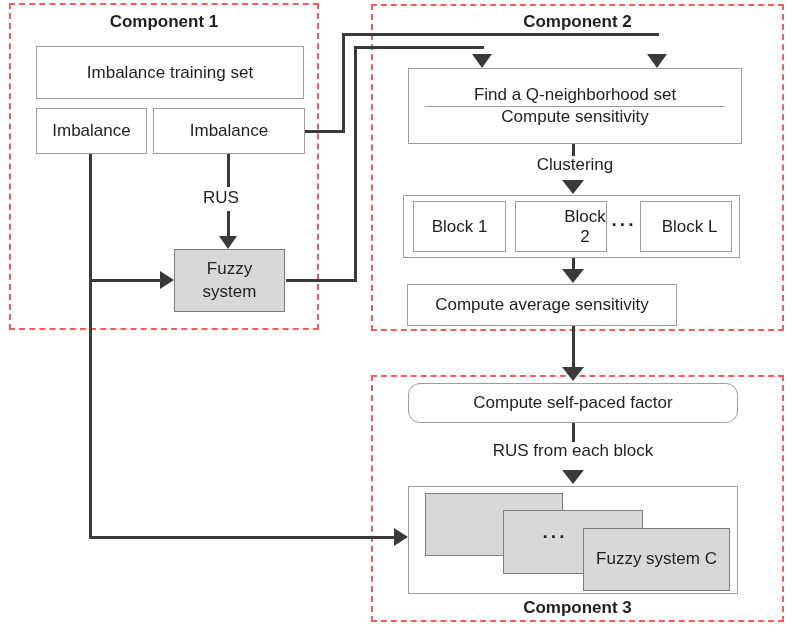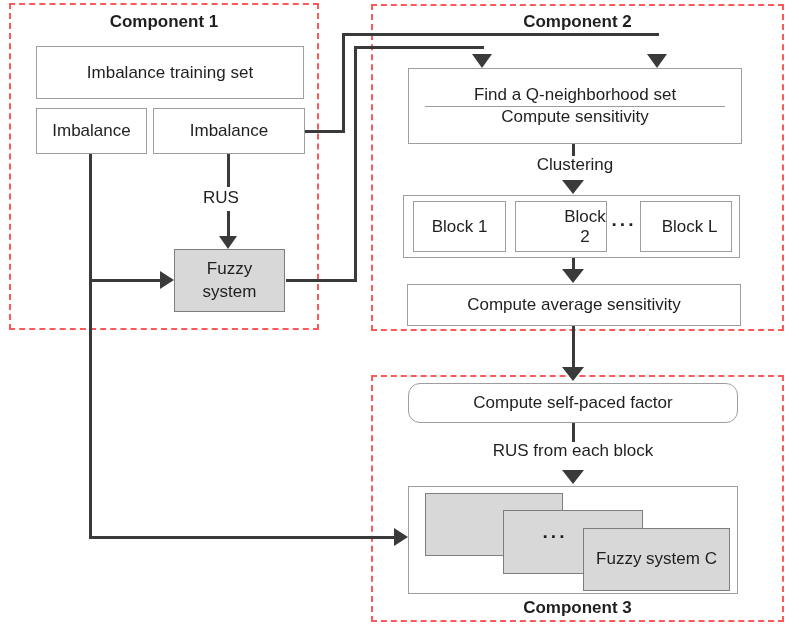--- a/index.html
+++ b/index.html
@@ -97,21 +97,21 @@
   <div class="wbox qbox" style="left:408px;top:68px;width:334px;height:76px;">
     <div class="qrow top">Find a Q-neighborhood set</div>
     <div class="qrow">Compute sensitivity</div>
   </div>
   <div class="lbl" style="left:505px;top:155px;width:140px;">Clustering</div>
   <div class="wbox" style="left:403px;top:195px;width:337px;height:63px;"></div>
   <div class="wbox" style="left:413px;top:201px;width:93px;height:51px;">Block 1</div>
   <div class="wbox" style="left:515px;top:201px;width:92px;height:51px;padding-left:48px;">Block  2</div>
   <div class="dots" style="left:606px;top:214px;width:36px;">···</div>
   <div class="wbox" style="left:640px;top:201px;width:92px;height:51px;padding-left:7px;">Block L</div>
-  <div class="wbox" style="left:407px;top:284px;width:334px;height:42px;">Compute average sensitivity</div>
+  <div class="wbox" style="left:407px;top:284px;width:270px;height:42px;">Compute average sensitivity</div>
 
   <div class="wbox" style="left:408px;top:383px;width:330px;height:40px;border-radius:12px;">Compute self-paced factor</div>
   <div class="lbl" style="left:473px;top:441px;width:200px;">RUS from each block</div>
   <div class="wbox" style="left:408px;top:486px;width:330px;height:108px;"></div>
   <div class="gbox z1" style="left:425px;top:493px;width:138px;height:63px;"></div>
   <div class="gbox z2" style="left:503px;top:510px;width:140px;height:64px;"></div>
   <div class="dots" style="left:537px;top:526px;width:36px;">···</div>
   <div class="gbox z3" style="left:583px;top:528px;width:147px;height:63px;">Fuzzy system C</div>
 
 </div>

